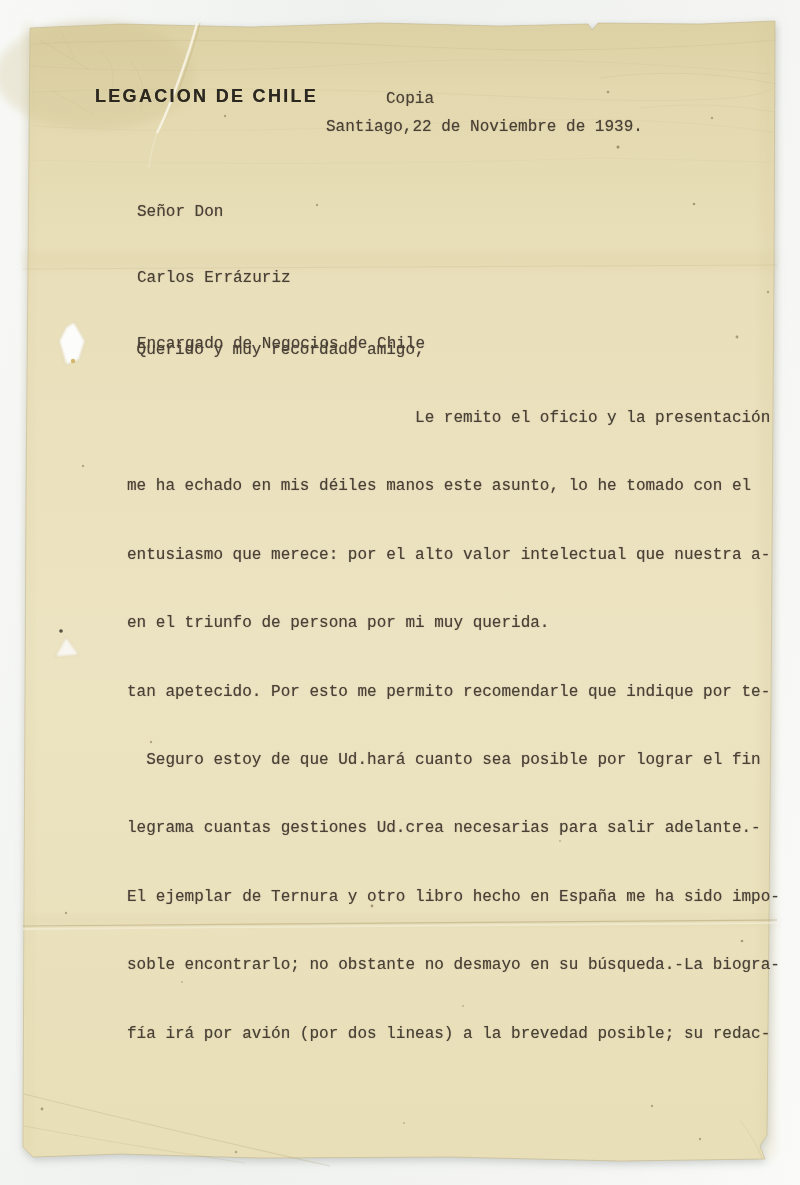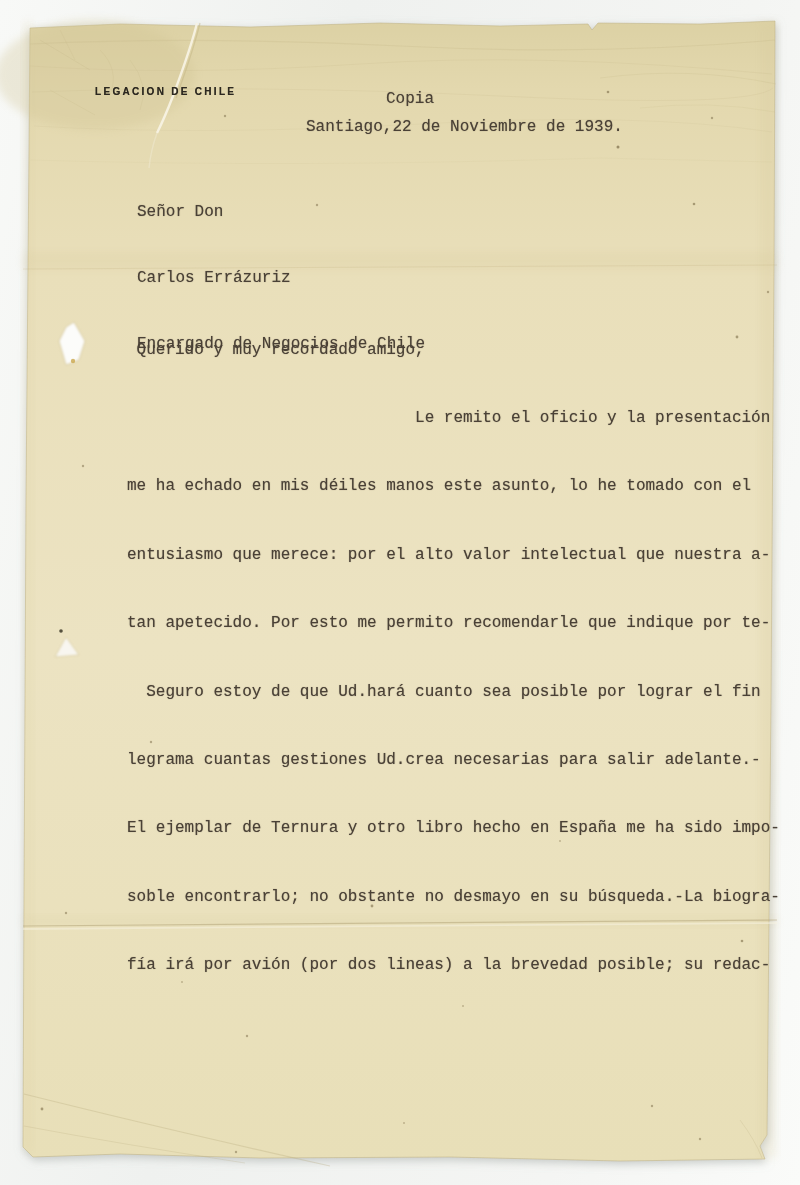--- a/index.html
+++ b/index.html
@@ -17,26 +17,26 @@
   .tw{
     font-family:"Liberation Mono","DejaVu Sans Mono",monospace;
     color:#4a4136;
     text-shadow:0 0 1px rgba(74,65,54,0.55);
     font-size:16px;
     white-space:pre;
   }
   .letterhead{
     position:absolute;left:95px;top:86px;
     font-family:"Liberation Sans",sans-serif;
-    font-weight:700;font-size:10px;letter-spacing:2.3px;
+    font-weight:700;font-size:18px;letter-spacing:2.3px;
     color:#2c2820;text-shadow:0 0 0.5px rgba(44,40,32,0.7);
     white-space:pre;
   }
   .copia{position:absolute;left:386px;top:90px;}
-  .dateline{position:absolute;left:306px;top:118px;}
+  .dateline{position:absolute;left:326px;top:118px;}
   .recipient{position:absolute;left:137px;top:157px;line-height:22px;}
   .body-block{position:absolute;left:127px;top:293px;line-height:22.8px;}
   .line{white-space:pre;}
 </style>
 </head>
 <body>
 
 <div class="scan">
 
   <svg width="800" height="1185" viewBox="0 0 800 1185">
@@ -151,20 +151,21 @@
       <div class="line">Señor Don</div>
       <div class="line">Carlos Errázuriz</div>
       <div class="line">Encargado de Negocios de Chile</div>
     </div>
 
     <div class="tw body-block">
       <div class="line"> Querido y muy recordado amigo,</div>
       <div class="line">                              Le remito el oficio y la presentación</div>
       <div class="line">me ha echado en mis déiles manos este asunto, lo he tomado con el</div>
       <div class="line">entusiasmo que merece: por el alto valor intelectual que nuestra a-</div>
+      <div class="line">en el triunfo de persona por mi muy querida.</div>
       <div class="line">tan apetecido. Por esto me permito recomendarle que indique por te-</div>
       <div class="line">  Seguro estoy de que Ud.hará cuanto sea posible por lograr el fin</div>
       <div class="line">legrama cuantas gestiones Ud.crea necesarias para salir adelante.-</div>
       <div class="line">El ejemplar de Ternura y otro libro hecho en España me ha sido impo-</div>
       <div class="line">soble encontrarlo; no obstante no desmayo en su búsqueda.-La biogra-</div>
       <div class="line">fía irá por avión (por dos lineas) a la brevedad posible; su redac-</div>
       
       
       
       

